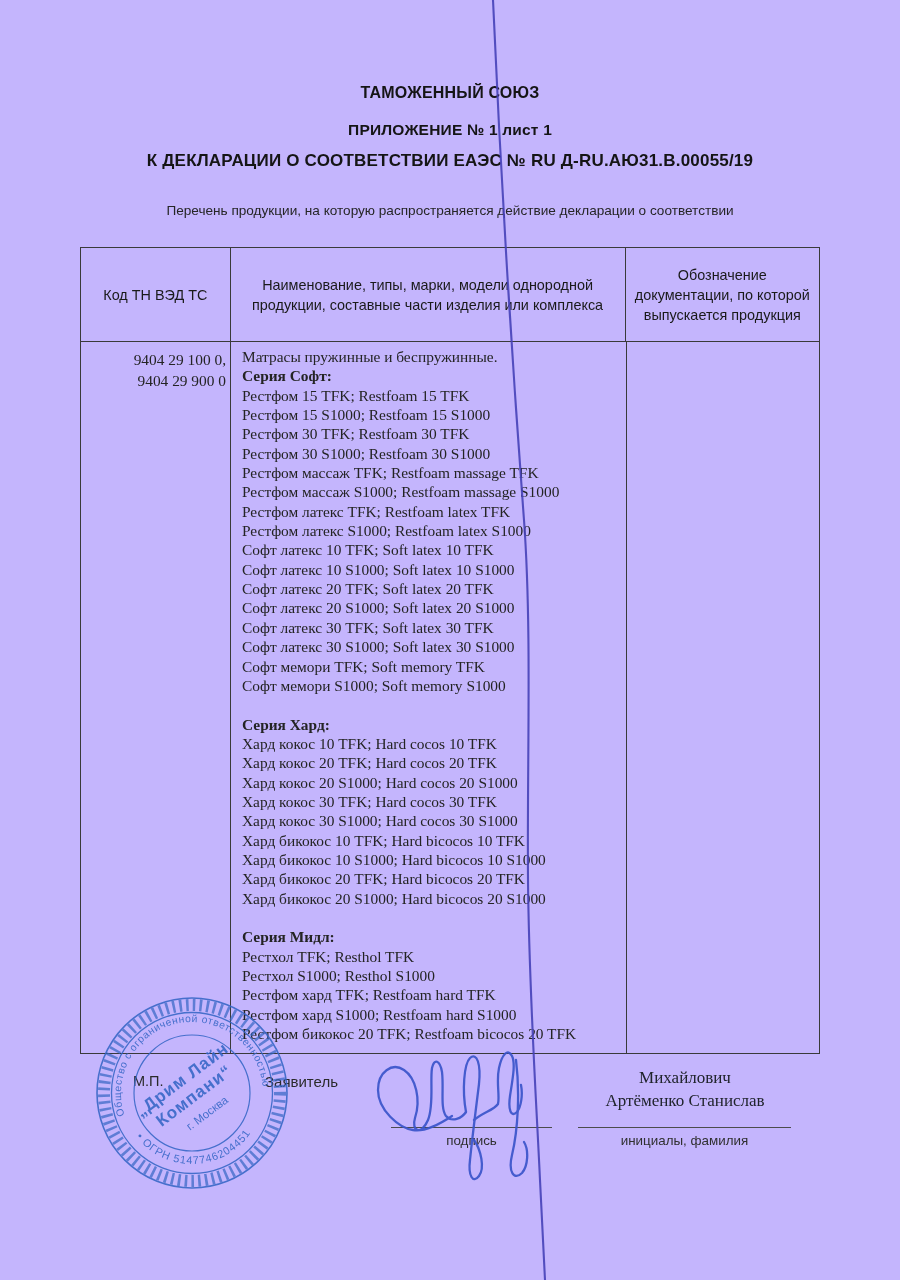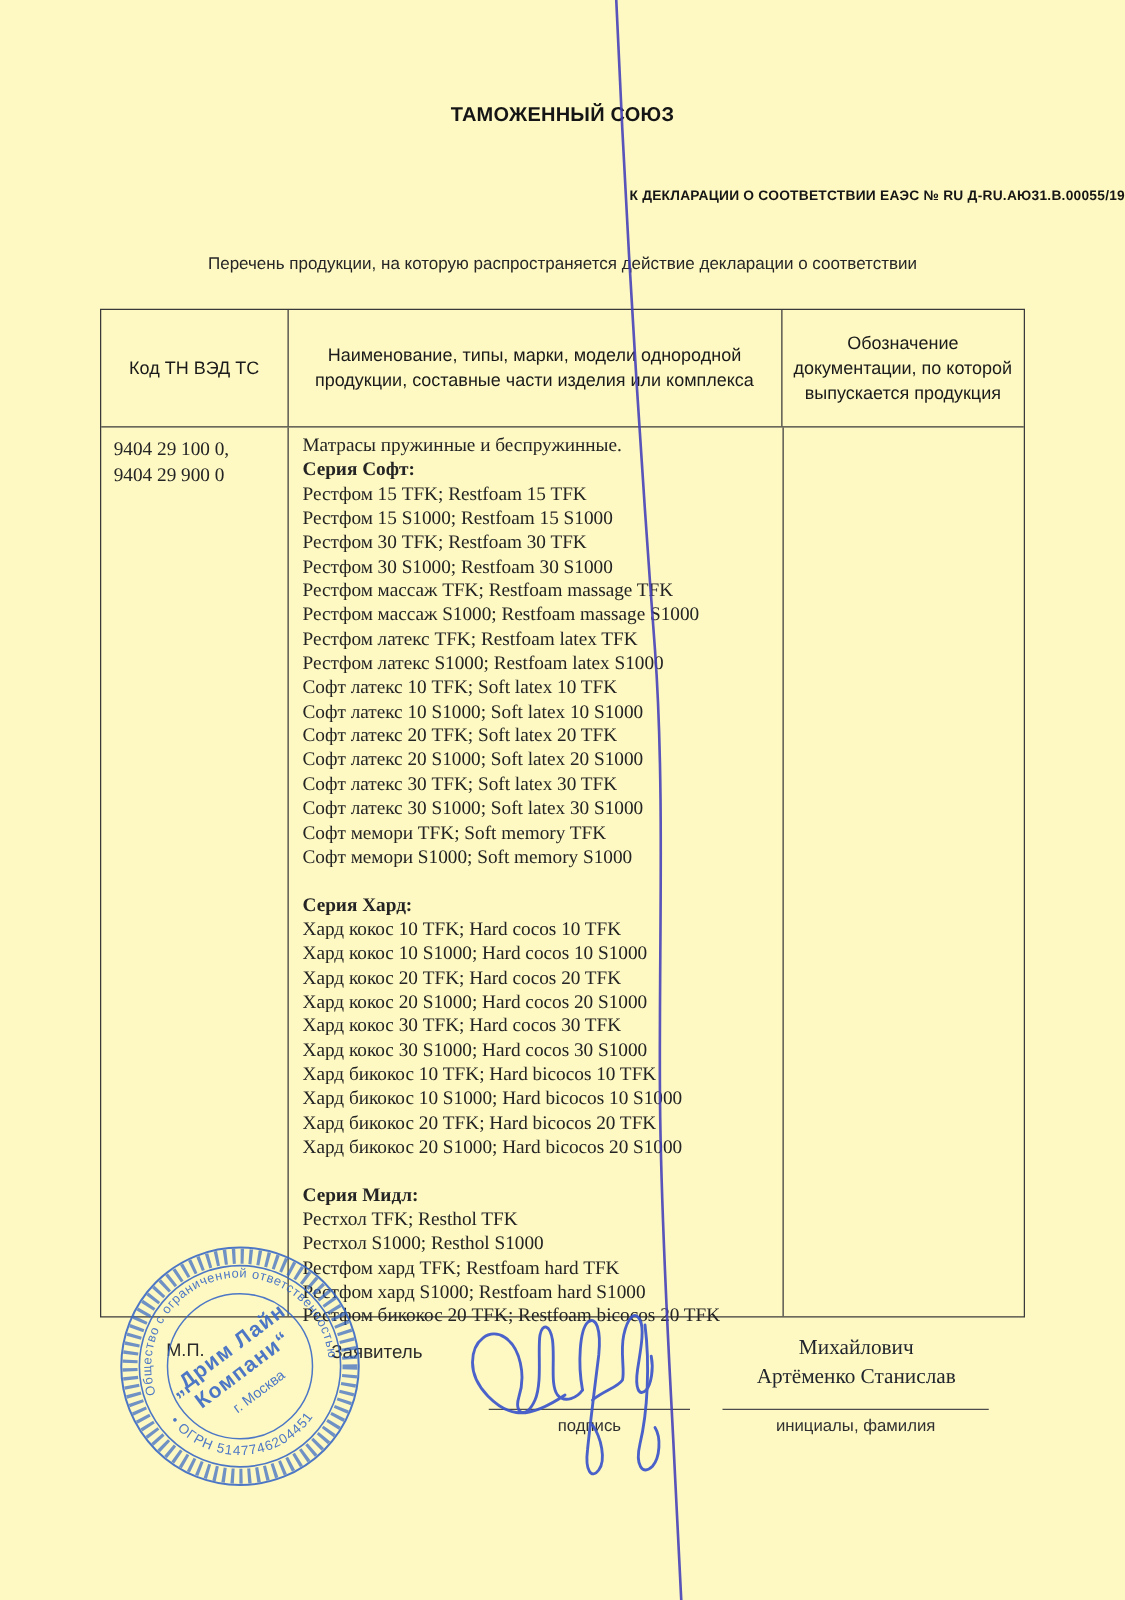--- a/index.html
+++ b/index.html
@@ -1,30 +1,30 @@
 <!DOCTYPE html>
 <html><head>
 <meta charset="utf-8">
 <style>
   html,body{margin:0;padding:0;background:#ffffff;}
-  .page{position:relative;width:900px;height:1280px;background:#fef9c3;overflow:hidden;
+  .page{position:relative;width:900px;height:1280px;background:#c4b5fd;overflow:hidden;
         font-family:"Liberation Sans",sans-serif;color:#1c1c1c;}
   .ctr{position:absolute;left:0;width:900px;text-align:center;}
   .h-bold{font-weight:bold;letter-spacing:.2px;color:#151515;}
   .t1{top:84px;font-size:16px;}
   .t2{top:121px;font-size:15.5px;}
-  .t3{top:151px;font-size:11px;text-align:right;}
+  .t3{top:151px;font-size:17px;}
   .sub{top:203px;font-size:13.6px;color:#262626;text-align:center;}
 
   
   .tbl{position:absolute;left:80px;top:247px;width:740px;border:1.4px solid #3a3a3a;
        display:flex;flex-direction:column;box-sizing:border-box;}
   .trh{display:flex;height:93px;border-bottom:1.4px solid #3a3a3a;}
   .trb{display:flex;height:711px;}
-  .c1{width:150px;box-sizing:border-box;border-right:1.3px solid #3a3a3a;}
+  .c1{width:150px;box-sizing:border-box;border-right:1.3px solid #3a3a3a;text-align:right;}
   .c2{width:396px;box-sizing:border-box;border-right:1.3px solid #3a3a3a;}
   .c3{width:194px;box-sizing:border-box;}
   .th{display:flex;align-items:center;justify-content:center;text-align:center;
       font-size:14.4px;line-height:20px;color:#1a1a1a;padding:2px 8px;}
   .td{font-family:"Liberation Serif","DejaVu Serif",serif;font-size:15.4px;color:#242424;}
   .codecell{padding:7px 4px 0 10px;line-height:21px;}
   .prodcell{padding:5px 2px 0 11px;line-height:19.35px;}
   .doccell{padding:5px 4px 0 9px;line-height:21.5px;}
   .pline{white-space:nowrap;}
   .pline.sec{font-weight:bold;}
@@ -44,20 +44,21 @@
         font-family:"Liberation Serif","DejaVu Serif",serif;font-size:17px;line-height:23px;color:#20242c;}
 
   .ink{position:absolute;left:0;top:0;pointer-events:none;}
 </style>
 </head>
 <body>
 
 <div class="page">
 
   <div class="ctr h-bold t1">ТАМОЖЕННЫЙ СОЮЗ</div>
+  <div class="ctr h-bold t2">ПРИЛОЖЕНИЕ № 1 лист 1</div>
   <div class="ctr h-bold t3">К ДЕКЛАРАЦИИ О СООТВЕТСТВИИ ЕАЭС № RU Д-RU.АЮ31.В.00055/19</div>
   <div class="ctr sub">Перечень продукции, на которую распространяется действие декларации о соответствии</div>
 
   <div class="tbl">
     <div class="trh">
       <div class="c1 th">Код ТН ВЭД ТС</div>
       <div class="c2 th">Наименование, типы, марки, модели однородной продукции, составные части изделия или комплекса</div>
       <div class="c3 th">Обозначение документации, по которой выпускается продукция</div>
     </div>
     <div class="trb">
@@ -80,21 +81,20 @@
           <div class="pline">Софт латекс 10 S1000; Soft latex 10 S1000</div>
           <div class="pline">Софт латекс 20 TFK; Soft latex 20 TFK</div>
           <div class="pline">Софт латекс 20 S1000; Soft latex 20 S1000</div>
           <div class="pline">Софт латекс 30 TFK; Soft latex 30 TFK</div>
           <div class="pline">Софт латекс 30 S1000; Soft latex 30 S1000</div>
           <div class="pline">Софт мемори TFK; Soft memory TFK</div>
           <div class="pline">Софт мемори S1000; Soft memory S1000</div>
           <div class="pline blank">&nbsp;</div>
           <div class="pline sec">Серия Хард:</div>
           <div class="pline">Хард кокос 10 TFK; Hard cocos 10 TFK</div>
-          <div class="pline">Хард кокос 10 S1000; Hard cocos 10 S1000</div>
           <div class="pline">Хард кокос 20 TFK; Hard cocos 20 TFK</div>
           <div class="pline">Хард кокос 20 S1000; Hard cocos 20 S1000</div>
           <div class="pline">Хард кокос 30 TFK; Hard cocos 30 TFK</div>
           <div class="pline">Хард кокос 30 S1000; Hard cocos 30 S1000</div>
           <div class="pline">Хард бикокос 10 TFK; Hard bicocos 10 TFK</div>
           <div class="pline">Хард бикокос 10 S1000; Hard bicocos 10 S1000</div>
           <div class="pline">Хард бикокос 20 TFK; Hard bicocos 20 TFK</div>
           <div class="pline">Хард бикокос 20 S1000; Hard bicocos 20 S1000</div>
           <div class="pline blank">&nbsp;</div>
           <div class="pline sec">Серия Мидл:</div>

